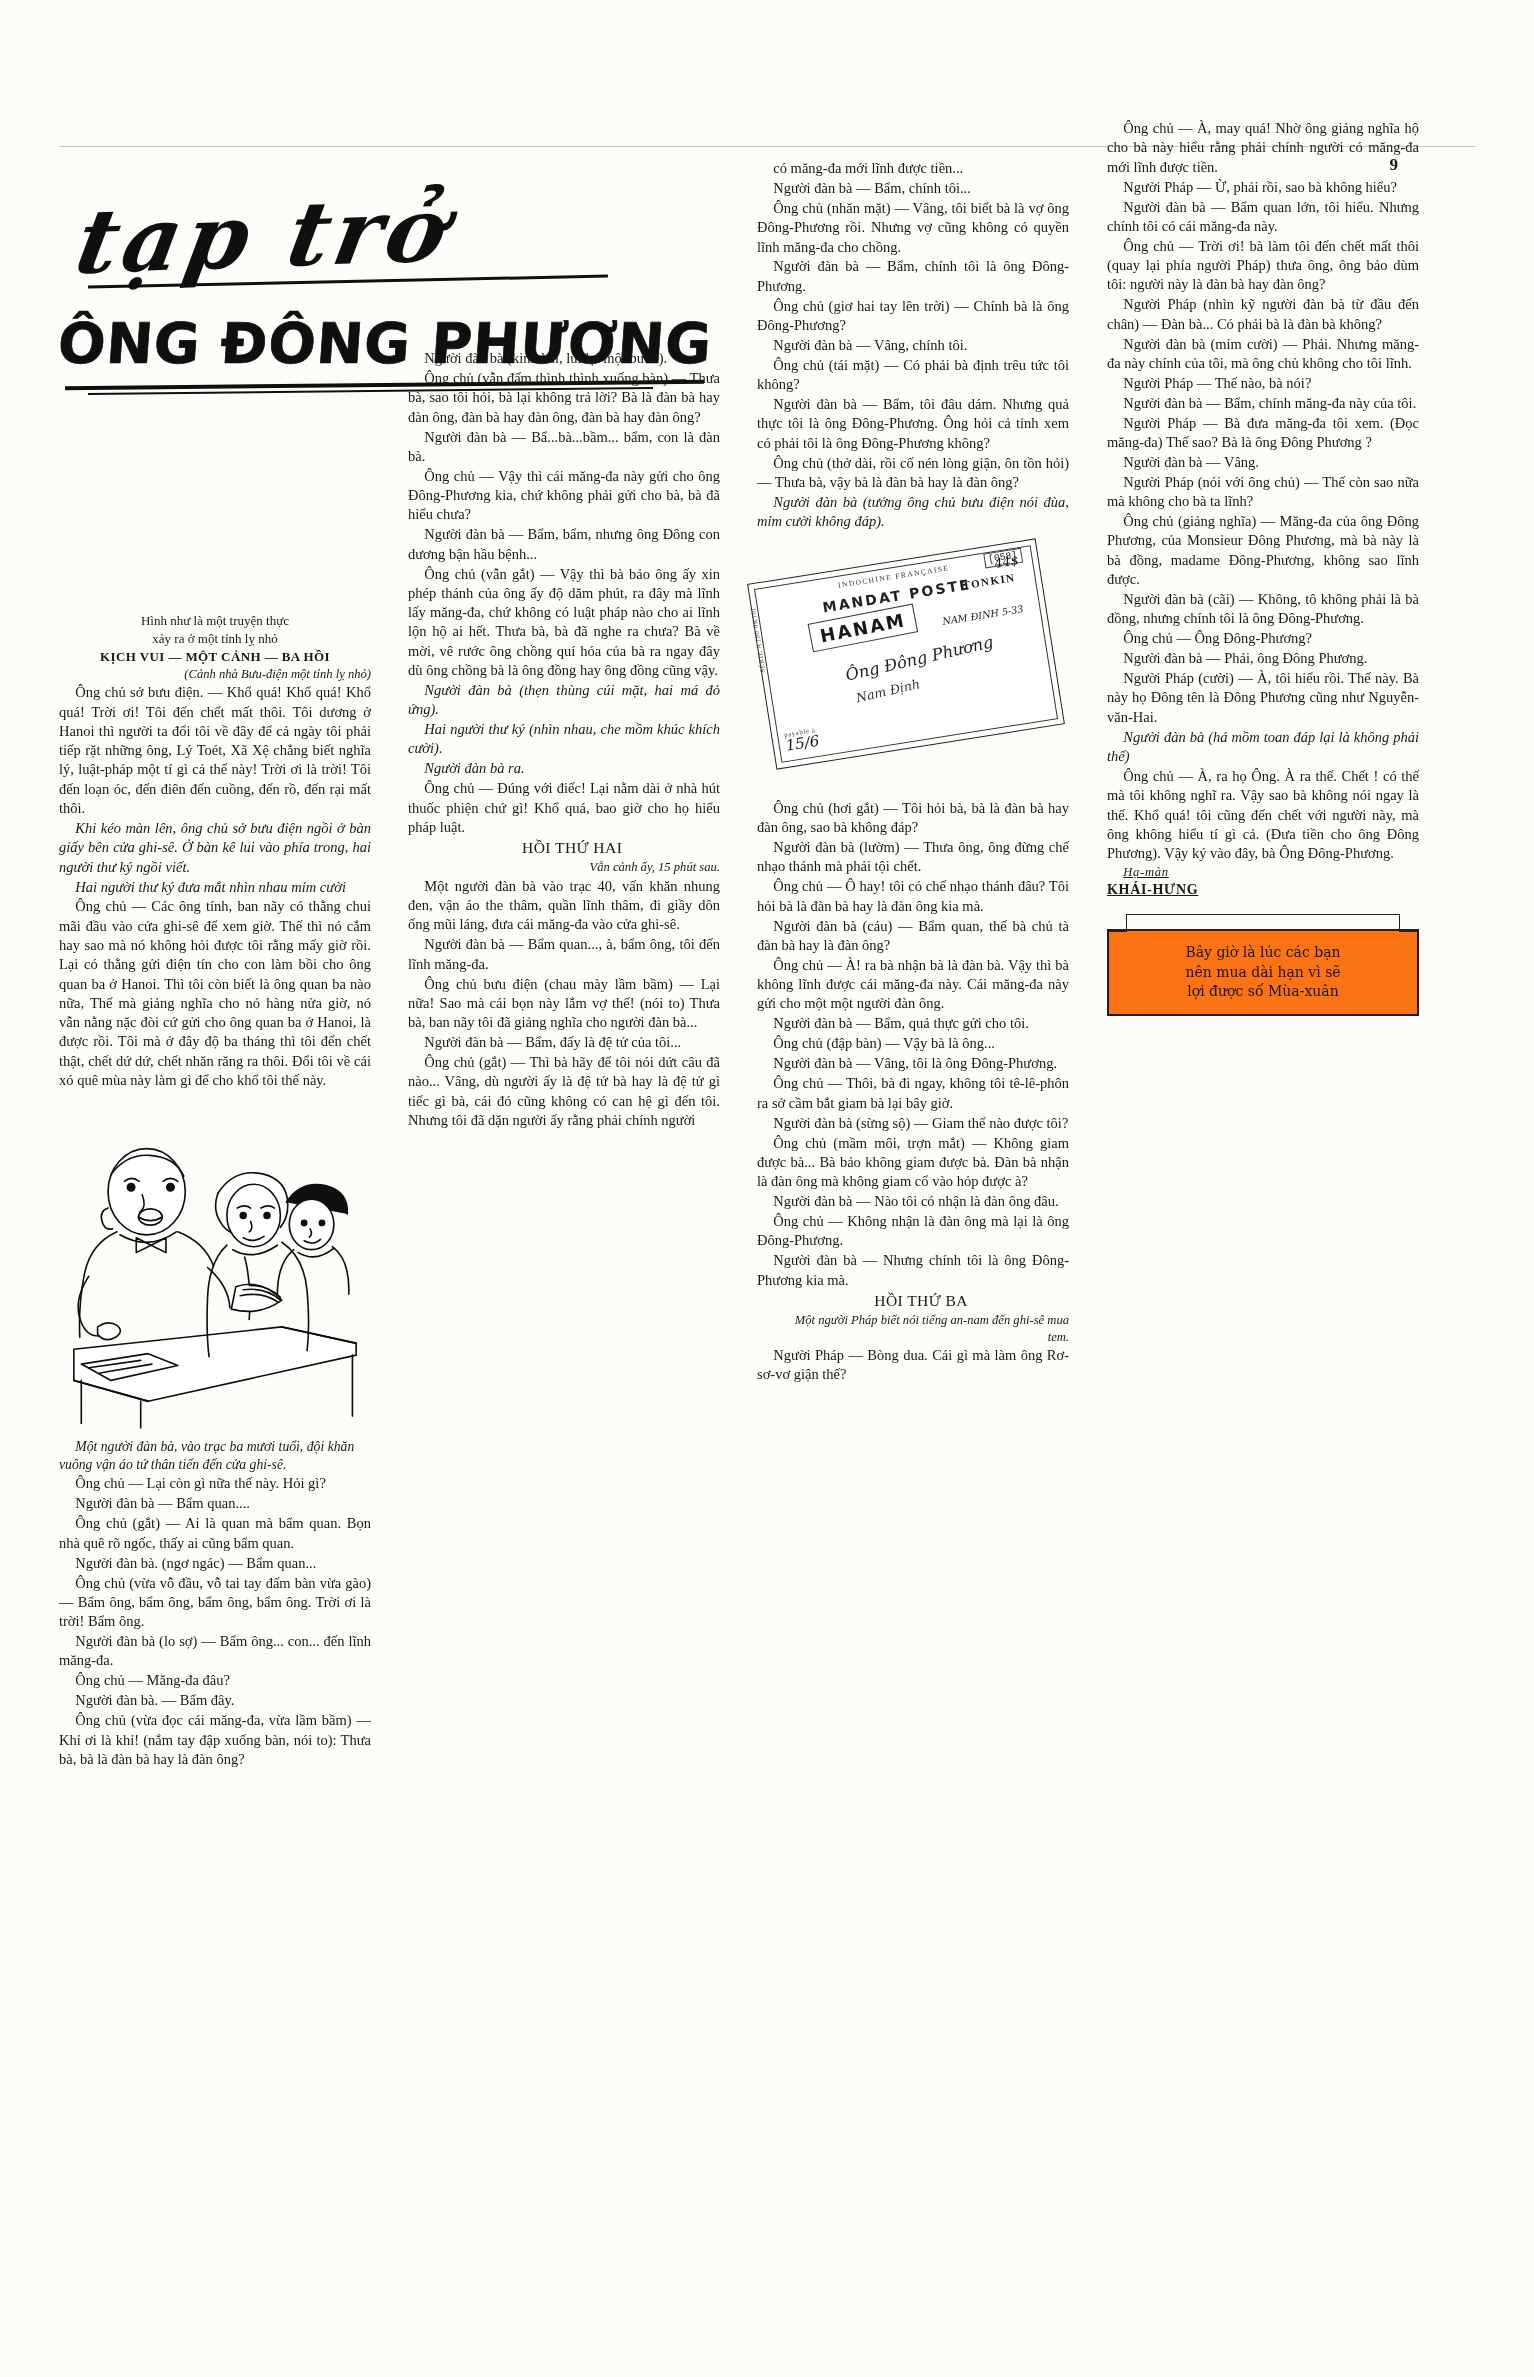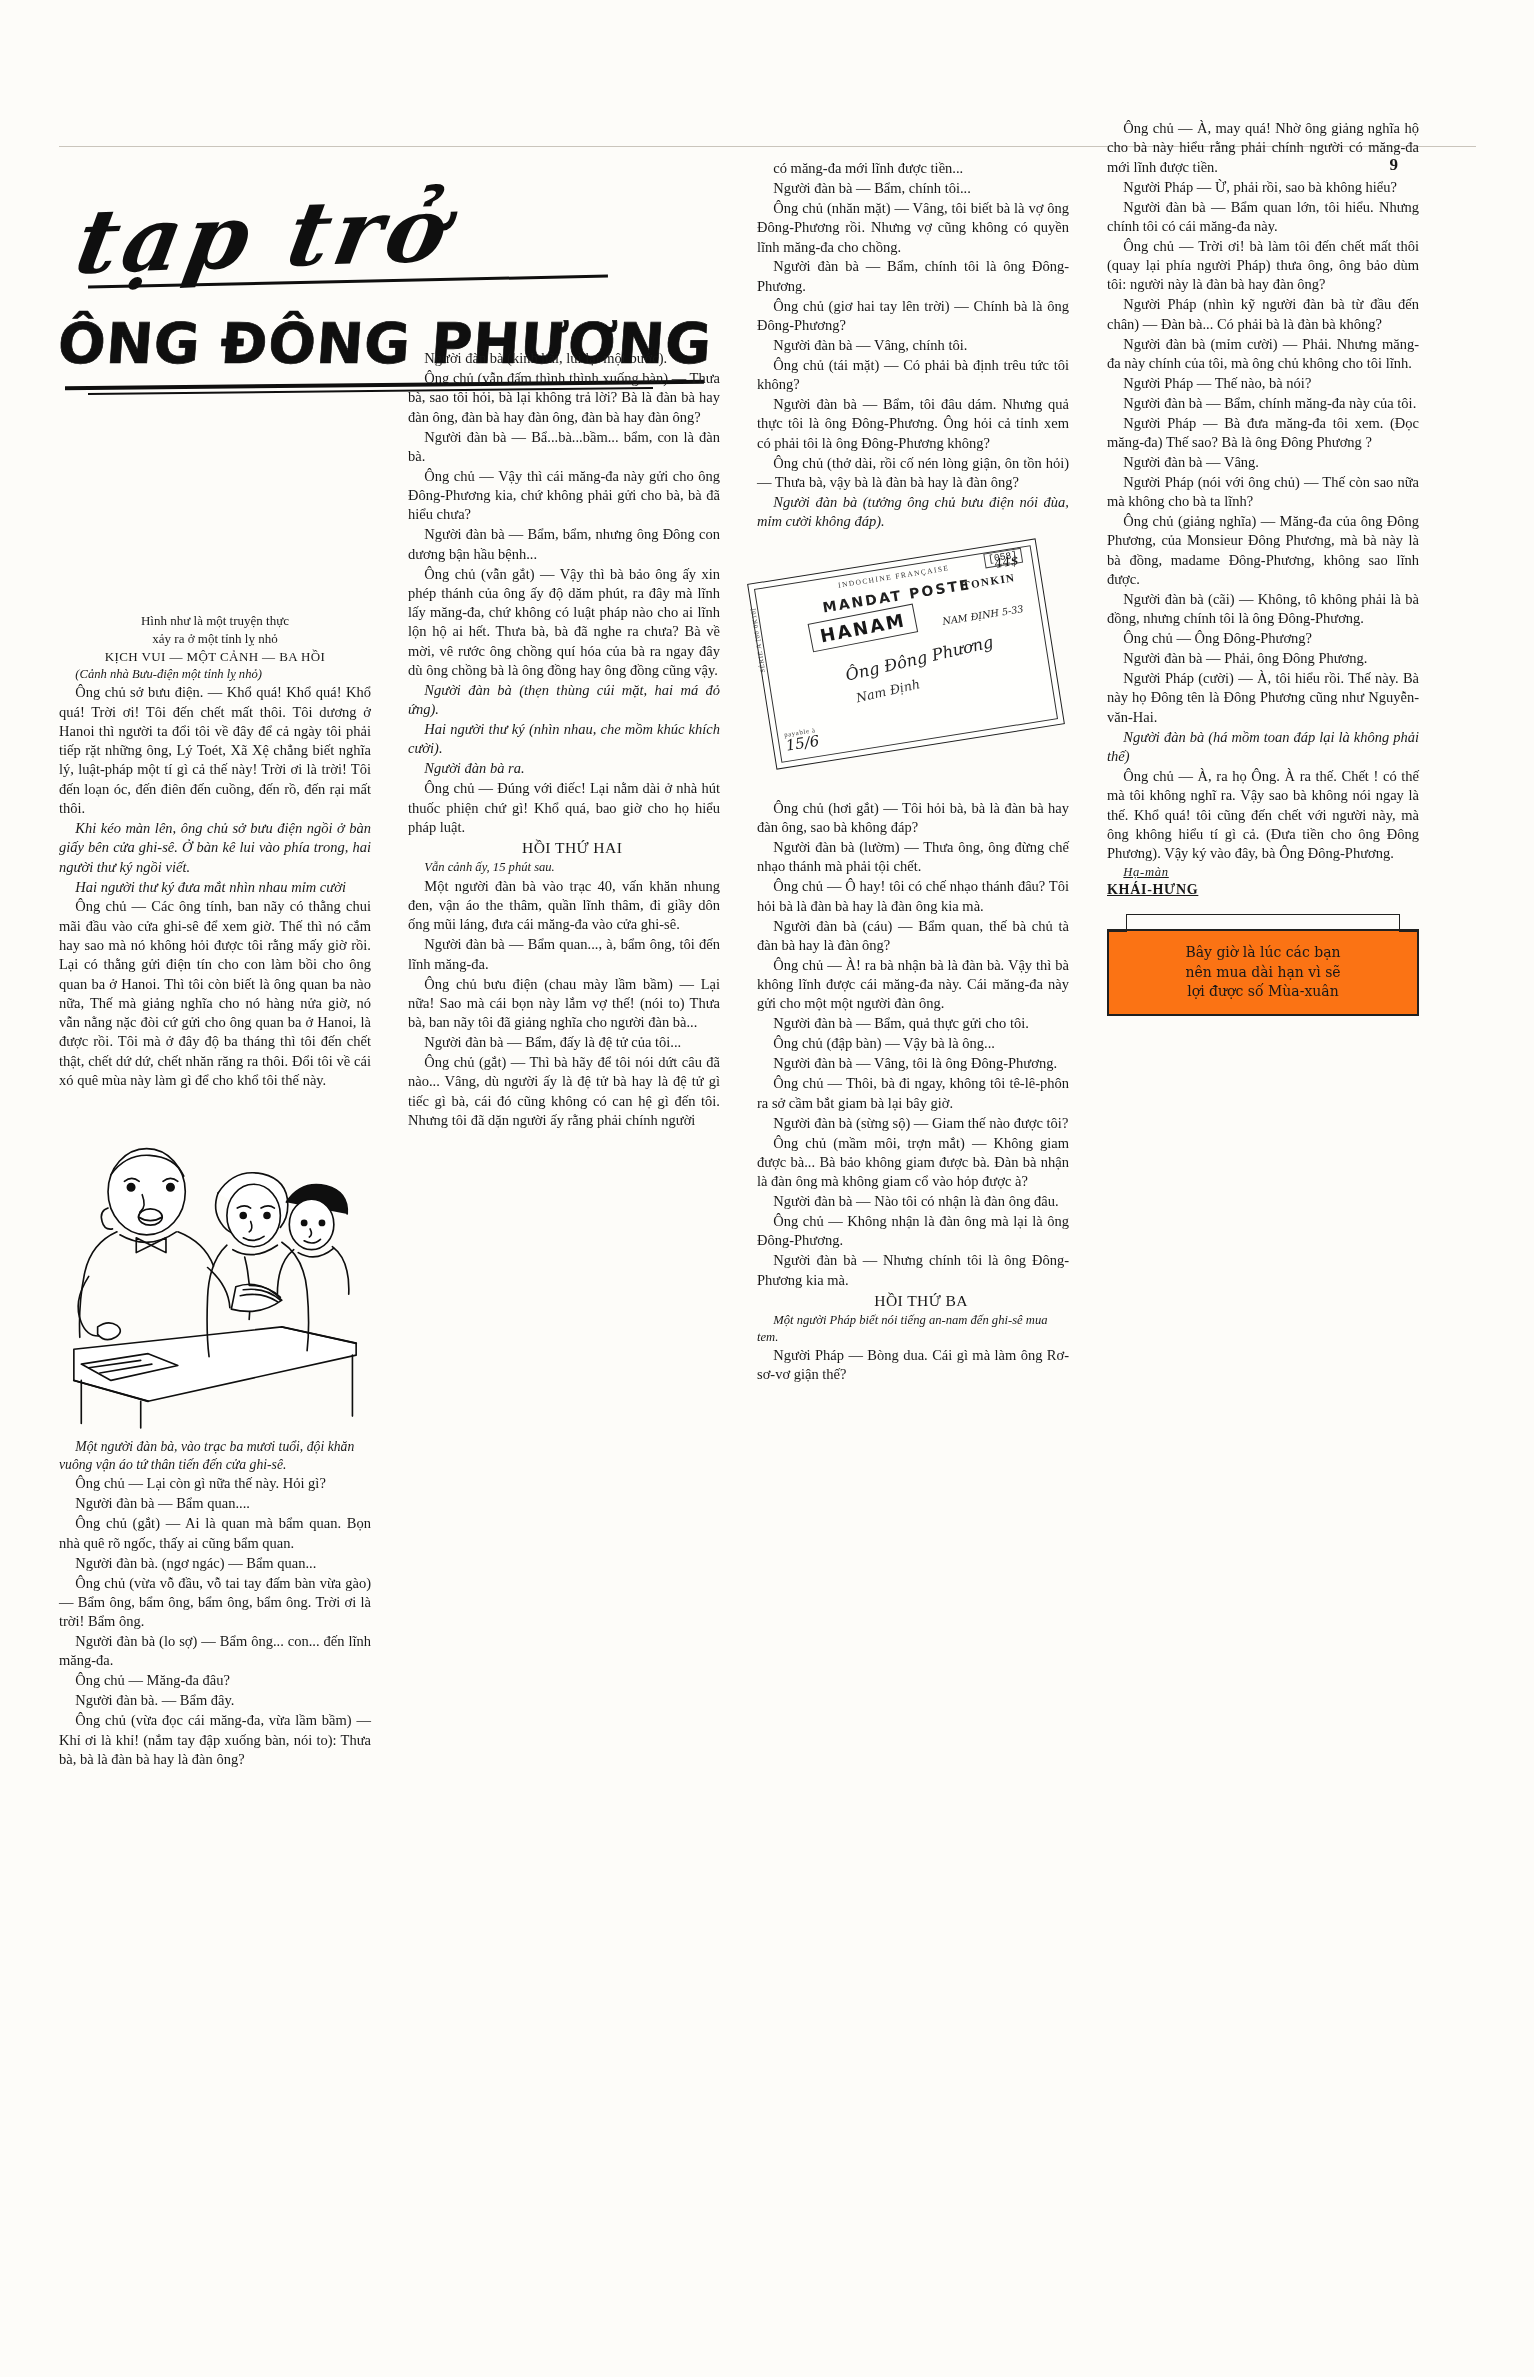--- a/index.html
+++ b/index.html
@@ -102,21 +102,21 @@
     text-indent:0;
     letter-spacing:0.4px;
   }
   .playhead{
     text-align:center;
     font-size:13px;
     text-indent:0;
     margin:0 0 1.5px 0;
   }
   .intro-note{
-    text-align:left;
+    text-align:right;
     font-style:italic;
     font-size:12.6px;
     text-indent:0;
     margin:0 0 1.5px 0;
   }
   .sign{
     font-weight:bold;
     font-size:14px;
     text-indent:0;
     margin-top:7.4px;
@@ -270,21 +270,21 @@
     <div class="play-title">ÔNG ĐÔNG PHƯƠNG</div>
     <div class="play-underline"></div>
     <div class="play-underline2"></div>
   </div>
 
   <div class="cols">
 
     <div class="col" id="col1" style="top:223px;margin-top:40px;">
       <p class="playhead noind">Hình như là một truyện thực</p>
       <p class="playhead noind">xảy ra ở một tỉnh lỵ nhỏ</p>
-      <p class="playhead noind" style="font-weight:normal;letter-spacing:0.4px;">KỊCH VUI — MỘT CẢNH — BA HỒI</p>
+      <p class="playhead noind" style="font-weight:bold;letter-spacing:0.4px;">KỊCH VUI — MỘT CẢNH — BA HỒI</p>
       <p class="intro-note">(Cảnh nhà Bưu-điện một tỉnh lỵ nhỏ)</p>
       <p>Ông chủ sở bưu điện. — Khổ quá! Khổ quá! Khổ quá! Trời ơi! Tôi đến chết mất thôi. Tôi dương ở Hanoi thì người ta đổi tôi về đây để cả ngày tôi phải tiếp rặt những ông, Lý Toét, Xã Xệ chẳng biết nghĩa lý, luật-pháp một tí gì cả thế này! Trời ơi là trời! Tôi đến loạn óc, đến điên đến cuồng, đến rồ, đến rại mất thôi.</p>
       <p><i>Khi kéo màn lên, ông chủ sở bưu điện ngồi ở bàn giấy bên cửa ghi-sê. Ở bàn kê lui vào phía trong, hai người thư ký ngồi viết.</i></p>
       <p><i>Hai người thư ký đưa mắt nhìn nhau mỉm cười</i></p>
       <p>Ông chủ — Các ông tính, ban nãy có thằng chui mãi đầu vào cửa ghi-sê để xem giờ. Thế thì nó cắm hay sao mà nó không hỏi được tôi rằng mấy giờ rồi. Lại có thằng gửi điện tín cho con làm bồi cho ông quan ba ở Hanoi. Thì tôi còn biết là ông quan ba nào nữa, Thế mà giảng nghĩa cho nó hàng nửa giờ, nó vẫn nằng nặc đòi cứ gửi cho ông quan ba ở Hanoi, là được rồi. Tôi mà ở đây độ ba tháng thì tôi đến chết thật, chết dứ dứ, chết nhăn răng ra thôi. Đổi tôi về cái xó quê mùa này làm gì để cho khổ tôi thế này.</p>
 
       <div class="cartoon">
         <svg width="312" height="327" viewBox="0 0 420 440" xmlns="http://www.w3.org/2000/svg">
           <g fill="none" stroke="#111" stroke-width="2.2" stroke-linecap="round" stroke-linejoin="round">
 

